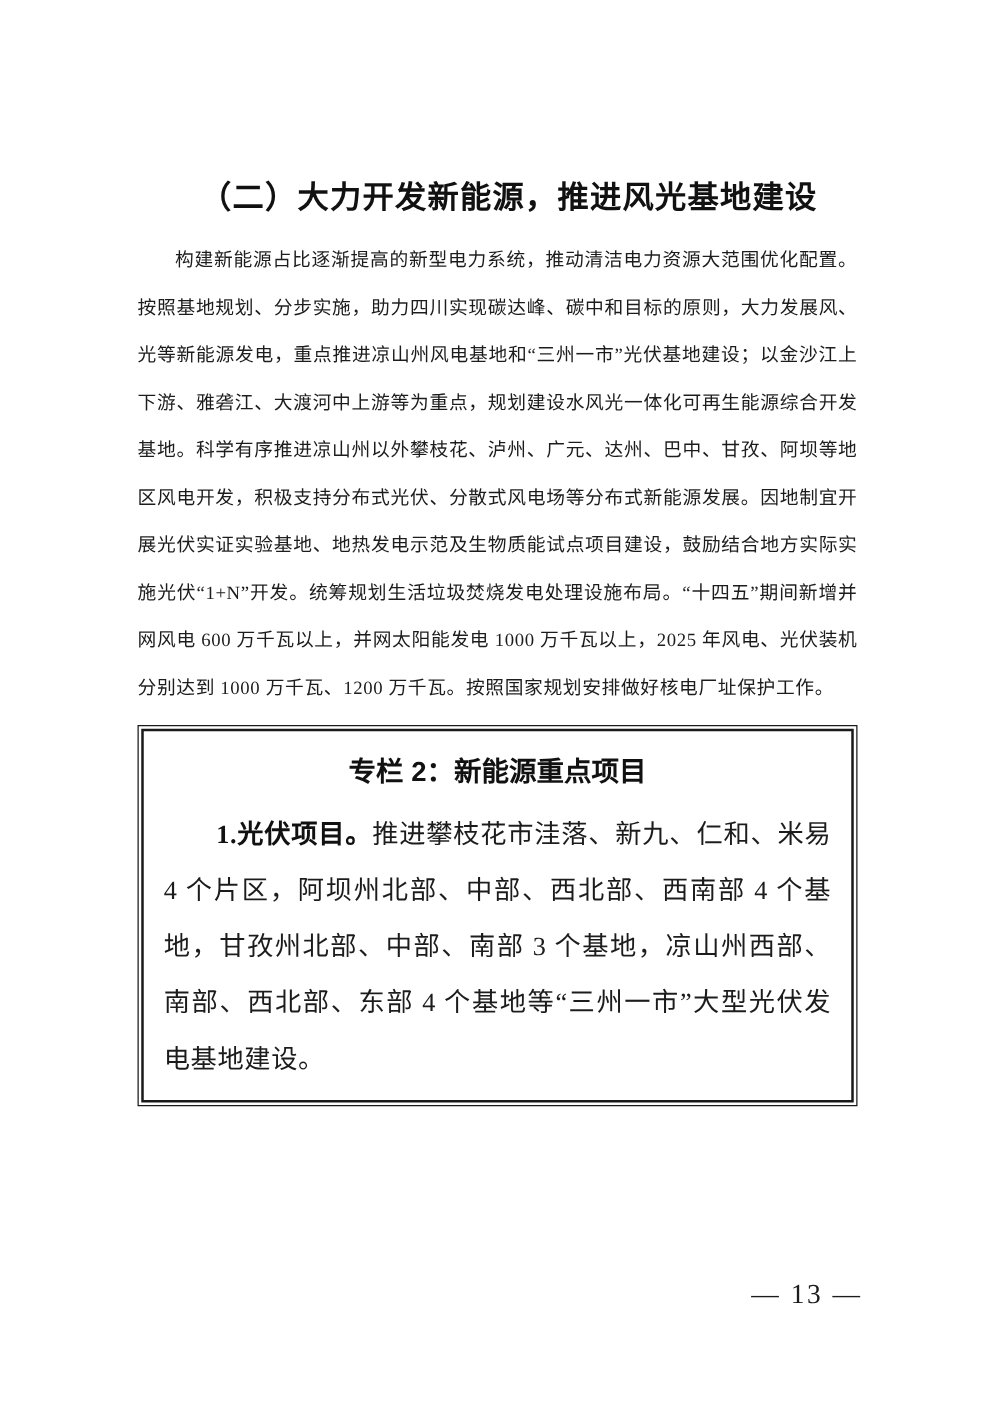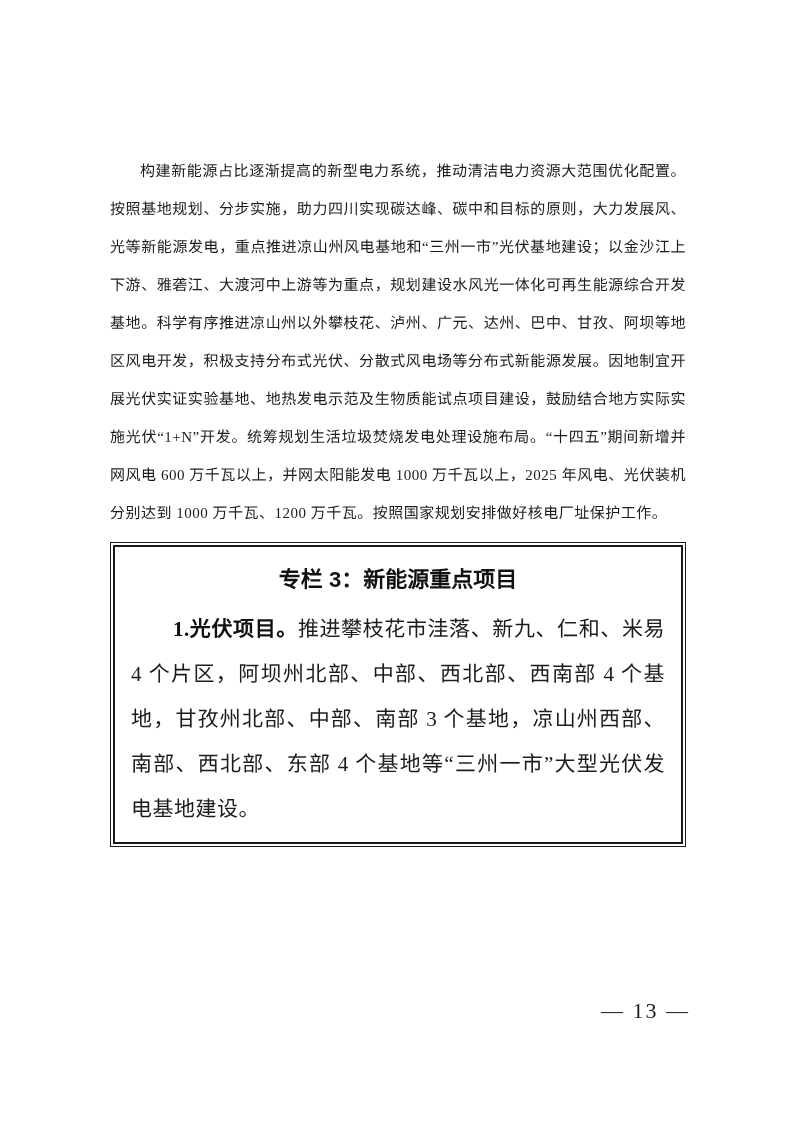--- a/index.html
+++ b/index.html
@@ -62,37 +62,38 @@
     text-indent: 2em;
     letter-spacing: 0.5px;
     color: #1c1c1c;
   }
   .column-item-label {
     font-weight: bold;
     color: #111;
   }
   .page-number {
     position: absolute;
-    top: 998px;
+    top: 1022px;
     right: 104px;
     font-size: 22px;
     letter-spacing: 2px;
     color: #1c1c1c;
   }
 </style>
 </head>
 <body>
 
 <div class="page">
 
+  <h2 class="section-heading">（二）大力开发新能源，推进风光基地建设</h2>
 
   <p class="body-paragraph">构建新能源占比逐渐提高的新型电力系统，推动清洁电力资源大范围优化配置。按照基地规划、分步实施，助力四川实现碳达峰、碳中和目标的原则，大力发展风、光等新能源发电，重点推进凉山州风电基地和“三州一市”光伏基地建设；以金沙江上下游、雅砻江、大渡河中上游等为重点，规划建设水风光一体化可再生能源综合开发基地。科学有序推进凉山州以外攀枝花、泸州、广元、达州、巴中、甘孜、阿坝等地区风电开发，积极支持分布式光伏、分散式风电场等分布式新能源发展。因地制宜开展光伏实证实验基地、地热发电示范及生物质能试点项目建设，鼓励结合地方实际实施光伏“1+N”开发。统筹规划生活垃圾焚烧发电处理设施布局。“十四五”期间新增并网风电 600 万千瓦以上，并网太阳能发电 1000 万千瓦以上，2025 年风电、光伏装机分别达到 1000 万千瓦、1200 万千瓦。按照国家规划安排做好核电厂址保护工作。</p>
 
   <div class="column-box-outer">
     <div class="column-box-inner">
-      <div class="column-box-title">专栏 3：新能源重点项目</div>
+      <div class="column-box-title">专栏 2：新能源重点项目</div>
       <p class="column-box-paragraph"><span class="column-item-label">1.光伏项目。</span><span>推进攀枝花市洼落、新九、仁和、米易 4 个片区，阿坝州北部、中部、西北部、西南部 4 个基地，甘孜州北部、中部、南部 3 个基地，凉山州西部、南部、西北部、东部 4 个基地等“三州一市”大型光伏发电基地建设。</span></p>
     </div>
   </div>
 
   <div class="page-number">— 13 —</div>
 
 </div>
 
 </body></html>

